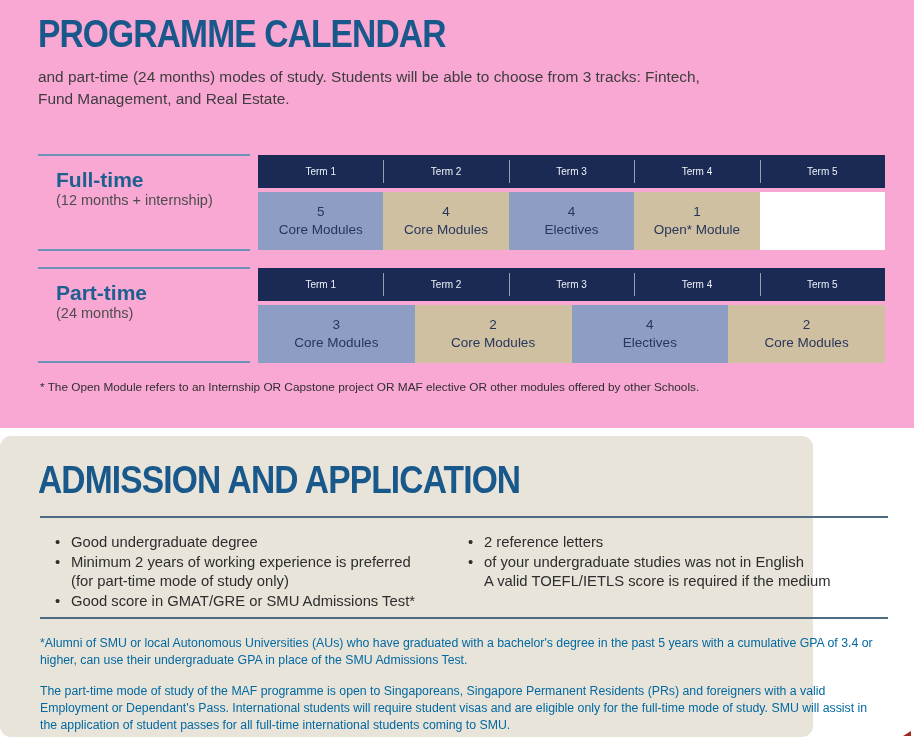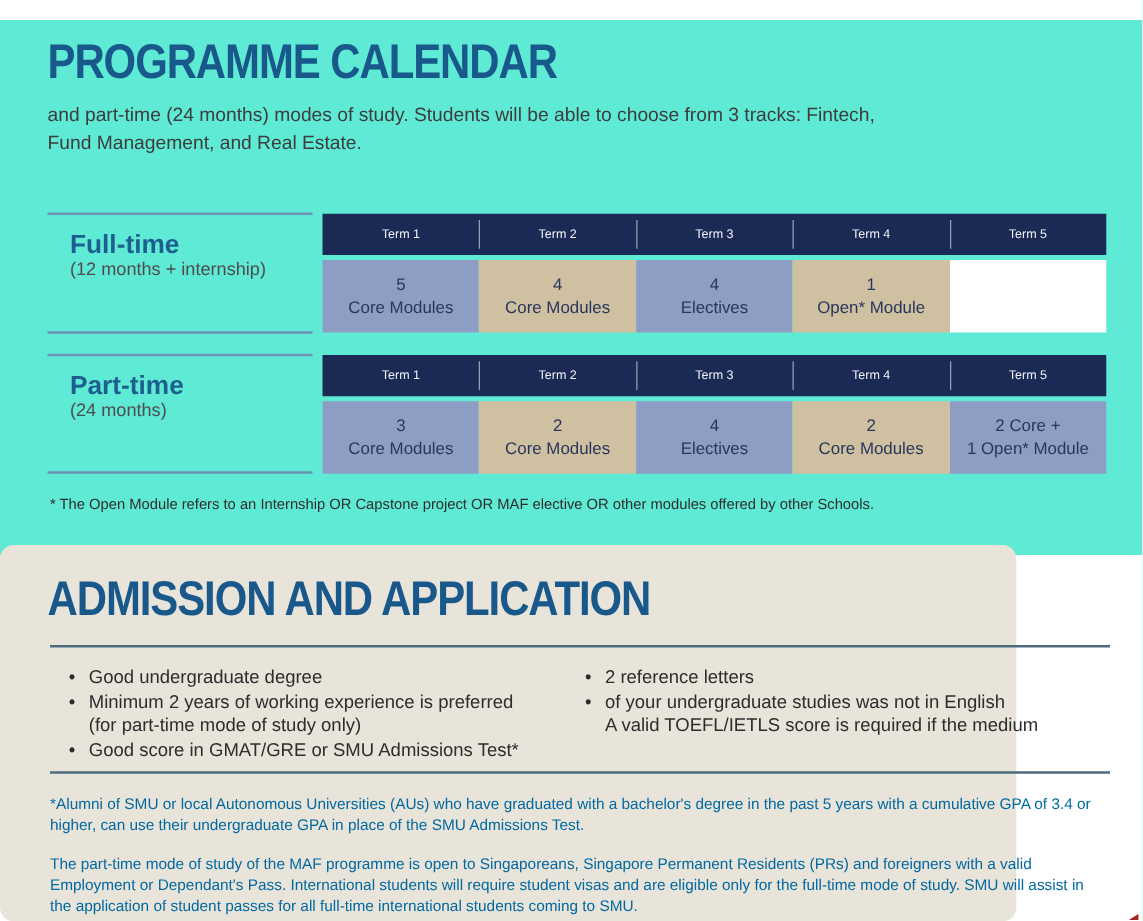--- a/index.html
+++ b/index.html
@@ -1,21 +1,21 @@
 <!DOCTYPE html>
 <html><head>
 <meta charset="utf-8">
 <style>
   html,body{margin:0;padding:0;background:#ffffff;}
   .page{
     position:relative;width:914px;height:737px;overflow:hidden;
     font-family:"Liberation Sans",sans-serif;background:#ffffff;
   }
   
-  .sec-top{position:absolute;left:0;top:16px;width:914px;height:428px;background:#5eead4;}
+  .sec-top{position:absolute;left:0;top:0;width:914px;height:428px;background:#f9a8d4;}
   .big-title{
     position:absolute;left:38px;margin:0;line-height:1;
     font-size:39px;font-weight:bold;color:#19588a;letter-spacing:-1px;
     transform:scaleX(.86);transform-origin:left top;white-space:nowrap;
   }
   .t1{top:14px;}
   .intro{position:absolute;left:38px;top:66px;font-size:15.4px;line-height:21.5px;color:#3d3d3d;}
   .label-rule{position:absolute;left:38px;width:212px;height:2px;background:#6c93b4;}
   .r1{top:154px;} .r2{top:249px;} .r3{top:267px;} .r4{top:361px;}
   .track-name{position:absolute;left:56px;font-size:21px;font-weight:bold;color:#1d6090;white-space:nowrap;}
@@ -123,24 +123,20 @@
         <div>Core Modules</div>
       </div>
       <div class="cell c-blue">
         <div>4</div>
         <div>Electives</div>
       </div>
       <div class="cell c-tan">
         <div>2</div>
         <div>Core Modules</div>
       </div>
-      <div class="cell c-blue">
-        <div>2 Core +</div>
-        <div>1 Open* Module</div>
-      </div>
     </div>
 
     <div class="open-footnote">* The Open Module refers to an Internship OR Capstone project OR MAF elective OR other modules offered by other Schools.</div>
   </section>
 
   <section class="sec-bottom">
 
     <h1 class="big-title t2">ADMISSION AND APPLICATION</h1>
 
     <div class="hr hr1"></div>

